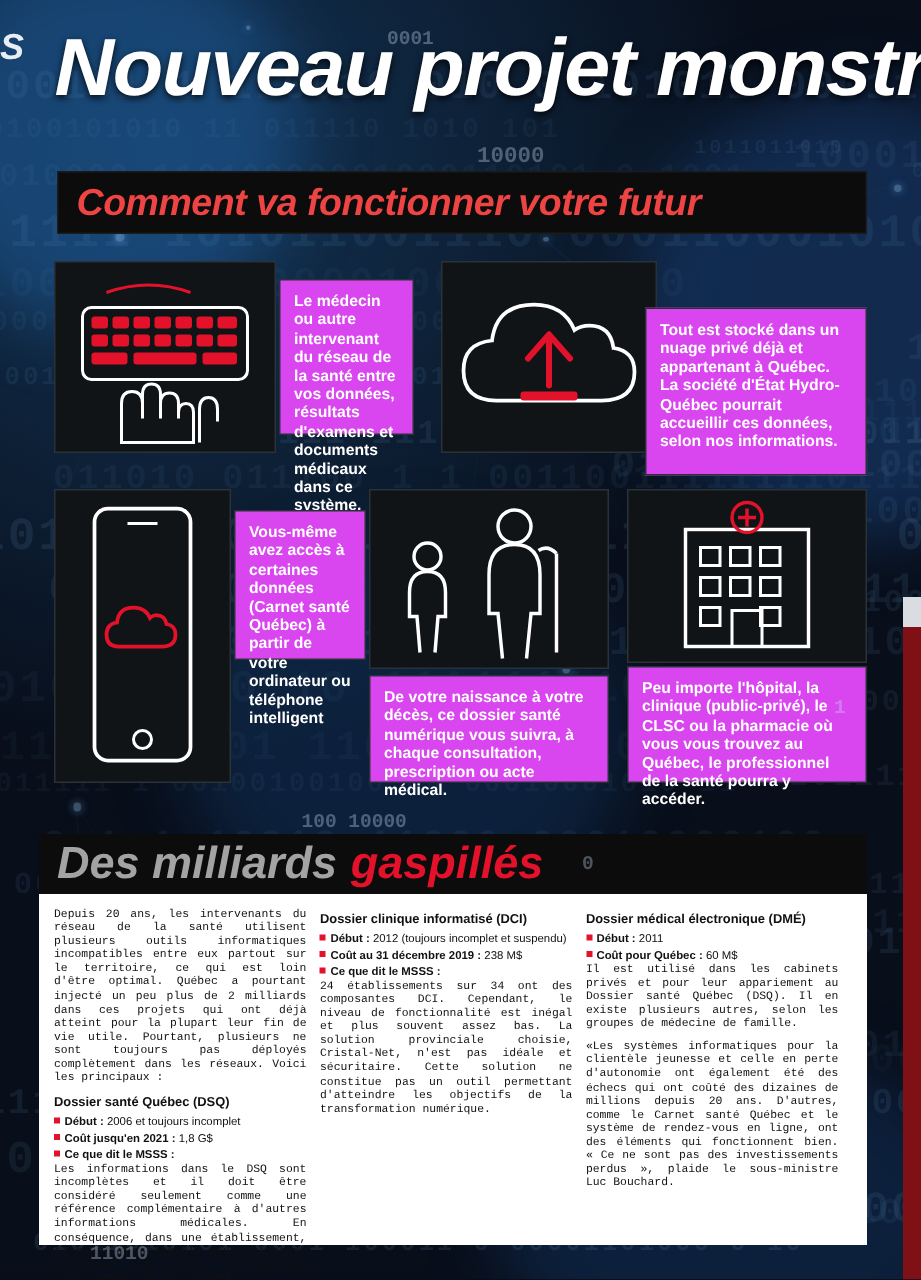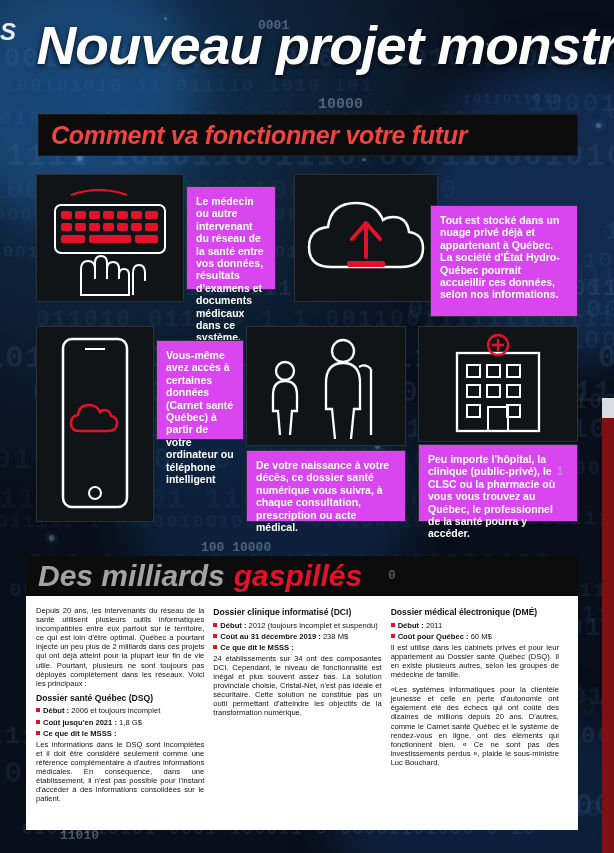--- a/index.html
+++ b/index.html
@@ -80,21 +80,21 @@
   #billbar .b1{color:#a3a3a3;font-weight:bold;font-style:italic;font-size:30px;}
   #billbar .b2{color:#e3122a;font-weight:bold;font-style:italic;font-size:30px;margin-left:9px;}
 
   #textbox{
     position:absolute;left:26px;top:596px;width:552px;height:234px;
     background:#ffffff;color:#111;
     display:flex;gap:0px;
     padding:10px 10px 6px 10px;box-sizing:border-box;
   }
   .col{width:33.33%;padding-right:9px;box-sizing:border-box;}
-  .col p{margin:0 0 6px 0;font-size:7.6px;line-height:9.1px;text-align:justify;}
+  .col p{margin:0 0 6px 0;font-size:7.6px;line-height:9.1px;text-align:justify;font-family:Liberation Mono, monospace;}
   .col h4{margin:2px 0 3px 0;font-size:8.6px;line-height:9.6px;font-weight:bold;}
   .col .bullet{margin:0 0 2px 0;font-size:7.6px;line-height:9.1px;padding-left:7px;text-indent:-7px;}
   .col .bullet b{font-weight:bold;}
   .sq{display:inline-block;width:4px;height:4px;background:#e3122a;margin-right:3px;vertical-align:1px;}
   .quote{font-size:7.6px;line-height:9.1px;text-align:justify;margin:0;}
 
   .stray{position:absolute;color:rgba(200,220,240,0.35);font-family:"Liberation Mono",monospace;font-weight:bold;}
   #rightstrip{position:absolute;right:0;top:398px;width:12px;height:455px;background:#7e1016;}
   #rightstrip2{position:absolute;right:0;top:398px;width:12px;height:20px;background:#d9dde2;}
 </style>

